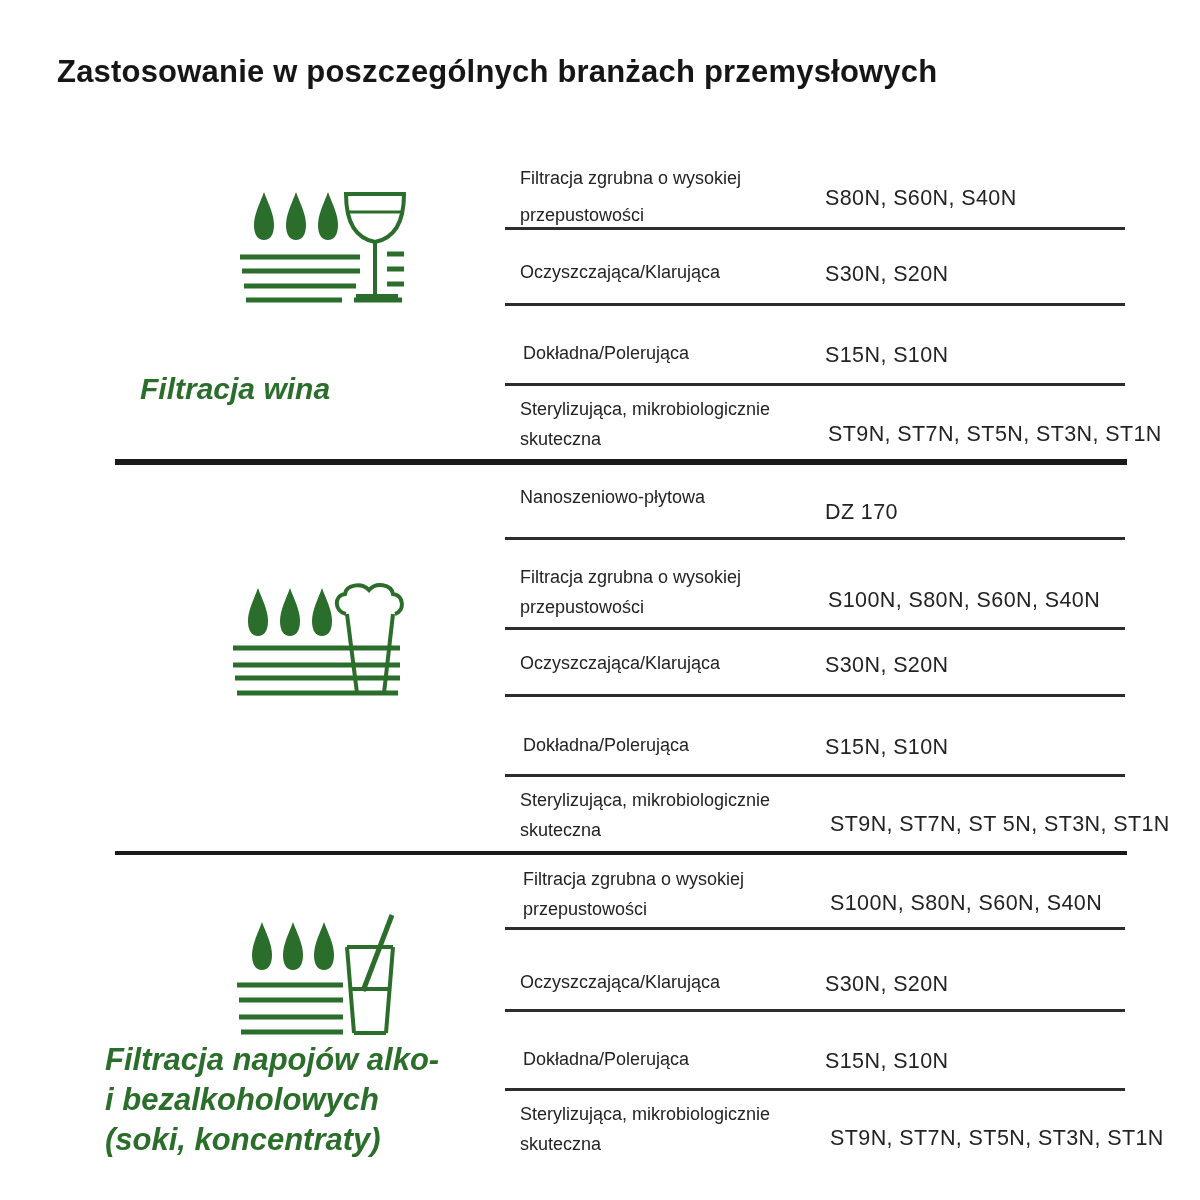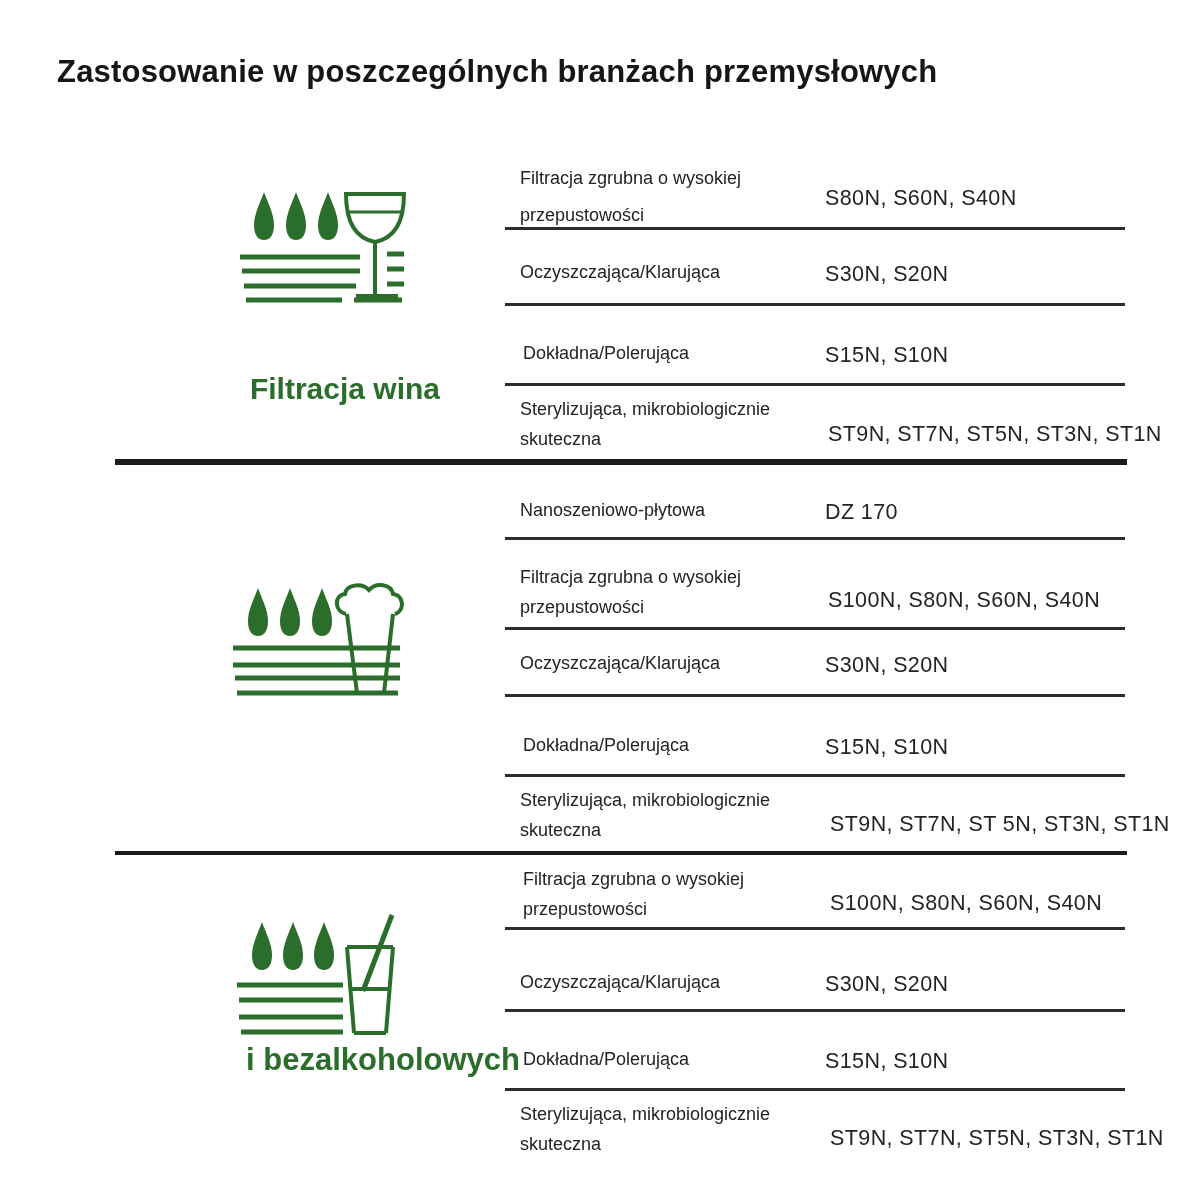--- a/index.html
+++ b/index.html
@@ -17,22 +17,22 @@
     position:absolute;left:57px;top:54px;font-size:31px;font-weight:bold;
     color:#161616;letter-spacing:0.2px;white-space:nowrap;
   }
   .t{position:absolute;font-size:18px;color:var(--text);white-space:nowrap;}
   .t.lh37 div{line-height:37px;}
   .t.lh30 div{line-height:30px;}
   .c{position:absolute;font-size:21.5px;color:var(--text);letter-spacing:0.4px;white-space:nowrap;}
   .ln{position:absolute;left:505px;width:620px;height:3px;background:var(--rule);}
   .sd{position:absolute;left:115px;width:1012px;background:var(--divider);}
   .sec-label{
-    position:absolute;font-weight:bold;color:var(--green);text-align:right;
-    font-size:30px;white-space:nowrap;
+    position:absolute;font-weight:bold;color:var(--green);text-align:left;
+    font-size:30px;white-space:nowrap;font-style:italic;
   }
   .sec-label.multi{white-space:normal;font-size:31px;line-height:40px;}
   .icon{position:absolute;color:var(--green);}
 </style>
 </head>
 <body>
 
 <div class="page">
 
   <div class="title">Zastosowanie w poszczególnych branżach przemysłowych</div>
@@ -98,21 +98,21 @@
         <path d="M9 110 H170"></path>
     </g>
     <g stroke="currentColor" stroke-width="4" fill="none">
       <path d="M118 31 C107 29 105 13 117 11 C118 2 133 -1 141 7 C148 -1 163 1 165 11 C176 12 177 28 167 31"></path>
       <path d="M119 31 L129 110"></path>
       <path d="M165 31 L156 110"></path>
       <path d="M129 110 H156"></path>
     </g>
   </svg>
 
-  <div class="t" style="left:520px;top:500px">Nanoszeniowo-płytowa</div>
+  <div class="t" style="left:520px;top:487px">Nanoszeniowo-płytowa</div>
   <div class="c" style="left:825px;top:500px">DZ 170</div>
   <div class="ln" style="top:537px"></div>
 
   <div class="t lh30" style="left:520px;top:562px">
     <div>Filtracja zgrubna o wysokiej</div>
     <div>przepustowości</div>
   </div>
   <div class="c" style="left:828px;top:588px">S100N, S80N, S60N, S40N</div>
   <div class="ln" style="top:627px"></div>
 
@@ -147,21 +147,23 @@
     <g stroke="currentColor" stroke-width="4" fill="none">
       <path d="M112 44 H158"></path>
       <path d="M112 44 L119 130"></path>
       <path d="M158 44 L151 130"></path>
       <path d="M119 130 H151"></path>
       <path d="M114 86 H156"></path>
       <path stroke-width="5" d="M157 12 L128 88"></path>
     </g>
   </svg>
   <div class="sec-label multi" style="left:105px;top:1040px;width:415px">
+    <div>Filtracja napojów alko-</div>
     <div>i bezalkoholowych</div>
+    <div>(soki, koncentraty)</div>
   </div>
 
   <div class="t lh30" style="left:523px;top:864px">
     <div>Filtracja  zgrubna o wysokiej</div>
     <div>przepustowości</div>
   </div>
   <div class="c" style="left:830px;top:891px">S100N, S80N, S60N, S40N</div>
   <div class="ln" style="top:927px"></div>
 
   <div class="t" style="left:520px;top:972px">Oczyszczająca/Klarująca</div>

